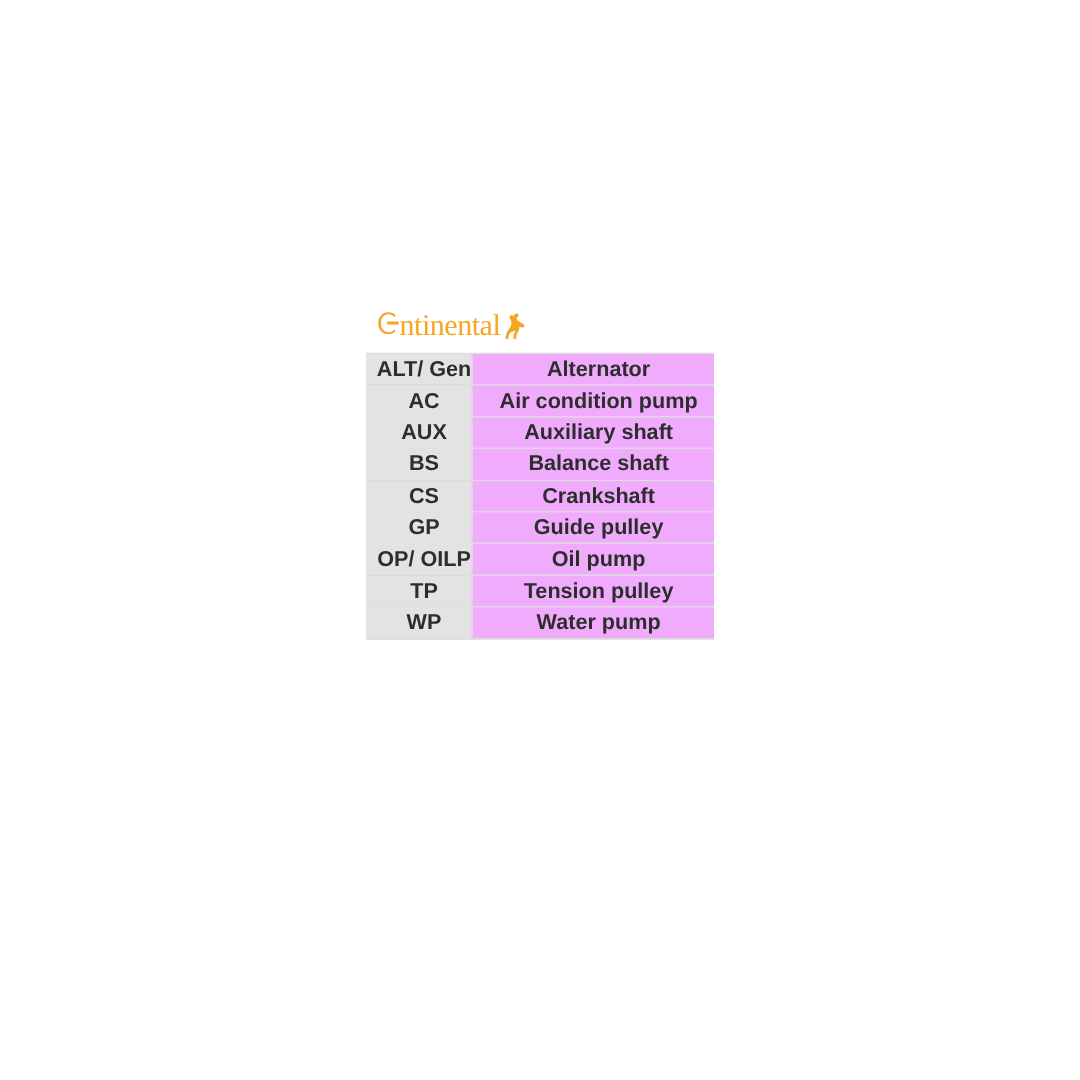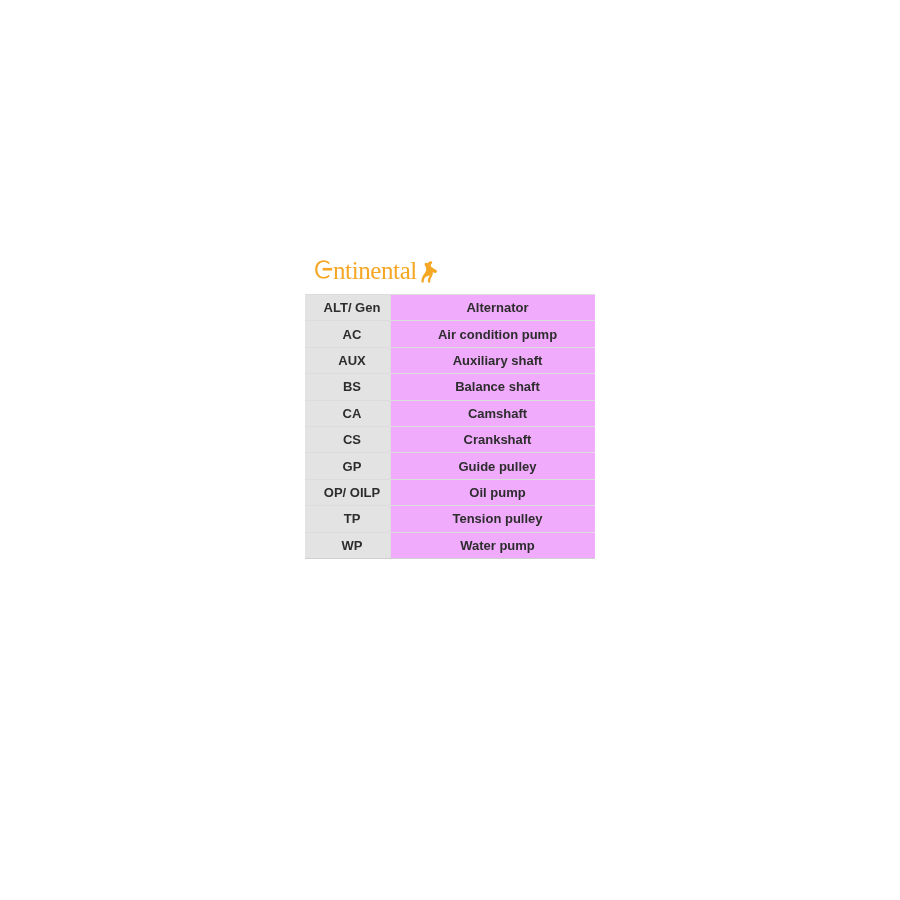--- a/index.html
+++ b/index.html
@@ -69,21 +69,21 @@
     margin-left: 1px;
     display: inline-block;
     position: relative;
     top: 1px;
   }
 
   
   .legend-row td {
     height: 25.4px;
     border-bottom: 1px solid #dcdcdc;
-    font-size: 13px;
+    font-size: 18px;
     color: #2d2d2d;
     font-weight: bold;
   }
 
   .legend-row .abbr-cell {
     width: 76px;
     background: #e3e3e3;
     padding-left: 9px;
     border-right: 1px solid #dcdcdc;
     white-space: nowrap;
@@ -134,24 +134,20 @@
       </tr>
       <tr class="legend-row">
         <td class="abbr-cell">AUX</td>
         <td class="desc-cell">Auxiliary shaft</td>
       </tr>
       <tr class="legend-row">
         <td class="abbr-cell">BS</td>
         <td class="desc-cell">Balance shaft</td>
       </tr>
       <tr class="legend-row">
-        <td class="abbr-cell">CA</td>
-        <td class="desc-cell">Camshaft</td>
-      </tr>
-      <tr class="legend-row">
         <td class="abbr-cell">CS</td>
         <td class="desc-cell">Crankshaft</td>
       </tr>
       <tr class="legend-row">
         <td class="abbr-cell">GP</td>
         <td class="desc-cell">Guide pulley</td>
       </tr>
       <tr class="legend-row">
         <td class="abbr-cell">OP/ OILP</td>
         <td class="desc-cell">Oil pump</td>

